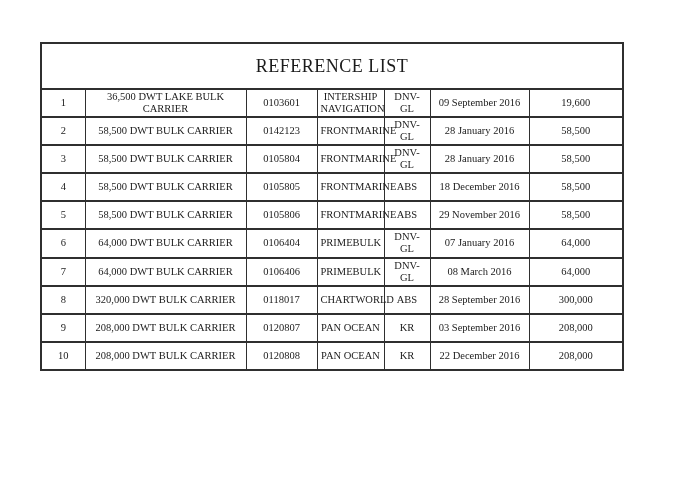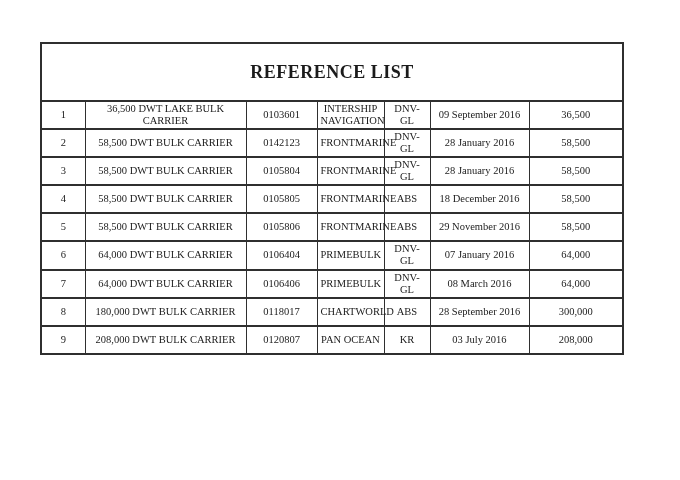--- a/index.html
+++ b/index.html
@@ -40,23 +40,23 @@
     border-left: 1px solid var(--line);
     border-right: 1px solid var(--line);
     border-top: 2px solid var(--line);
     border-bottom: 2px solid var(--line);
     text-align: center;
     vertical-align: middle;
     padding: 1px 3px;
     color: var(--ink);
   }
   .ref-table .title-cell {
-    height: 58px;
+    height: 46px;
     font-size: 18px;
-    font-weight: bold;
+    font-weight: normal;
     letter-spacing: 0.5px;
     border: 2px solid var(--line);
   }
   .ref-table thead .col-head {
     height: 30px;
     font-size: 12px;
     font-weight: bold;
     letter-spacing: 0.2px;
     padding: 1px 2px;
   }
@@ -86,21 +86,21 @@
       </tr>
     </thead>
     <tbody>
         <tr>
           <td>1</td>
           <td>36,500 DWT LAKE BULK CARRIER</td>
           <td>0103601</td>
           <td>INTERSHIP NAVIGATION</td>
           <td>DNV-GL</td>
           <td>09 September 2016</td>
-          <td>36,500</td>
+          <td>19,600</td>
         </tr>
         <tr>
           <td>2</td>
           <td>58,500 DWT BULK CARRIER</td>
           <td>0142123</td>
           <td>FRONTMARINE</td>
           <td>DNV-GL</td>
           <td>28 January 2016</td>
           <td>58,500</td>
         </tr>
@@ -144,31 +144,40 @@
           <td>7</td>
           <td>64,000 DWT BULK CARRIER</td>
           <td>0106406</td>
           <td>PRIMEBULK</td>
           <td>DNV-GL</td>
           <td>08 March 2016</td>
           <td>64,000</td>
         </tr>
         <tr>
           <td>8</td>
-          <td>180,000 DWT BULK CARRIER</td>
+          <td>320,000 DWT BULK CARRIER</td>
           <td>0118017</td>
           <td>CHARTWORLD</td>
           <td>ABS</td>
           <td>28 September 2016</td>
           <td>300,000</td>
         </tr>
         <tr>
           <td>9</td>
           <td>208,000 DWT BULK CARRIER</td>
           <td>0120807</td>
           <td>PAN OCEAN</td>
           <td>KR</td>
-          <td>03 July 2016</td>
+          <td>03 September 2016</td>
+          <td>208,000</td>
+        </tr>
+        <tr>
+          <td>10</td>
+          <td>208,000 DWT BULK CARRIER</td>
+          <td>0120808</td>
+          <td>PAN OCEAN</td>
+          <td>KR</td>
+          <td>22 December 2016</td>
           <td>208,000</td>
         </tr>
       </tbody>
   </table>
 </div>
 
 </body></html>

